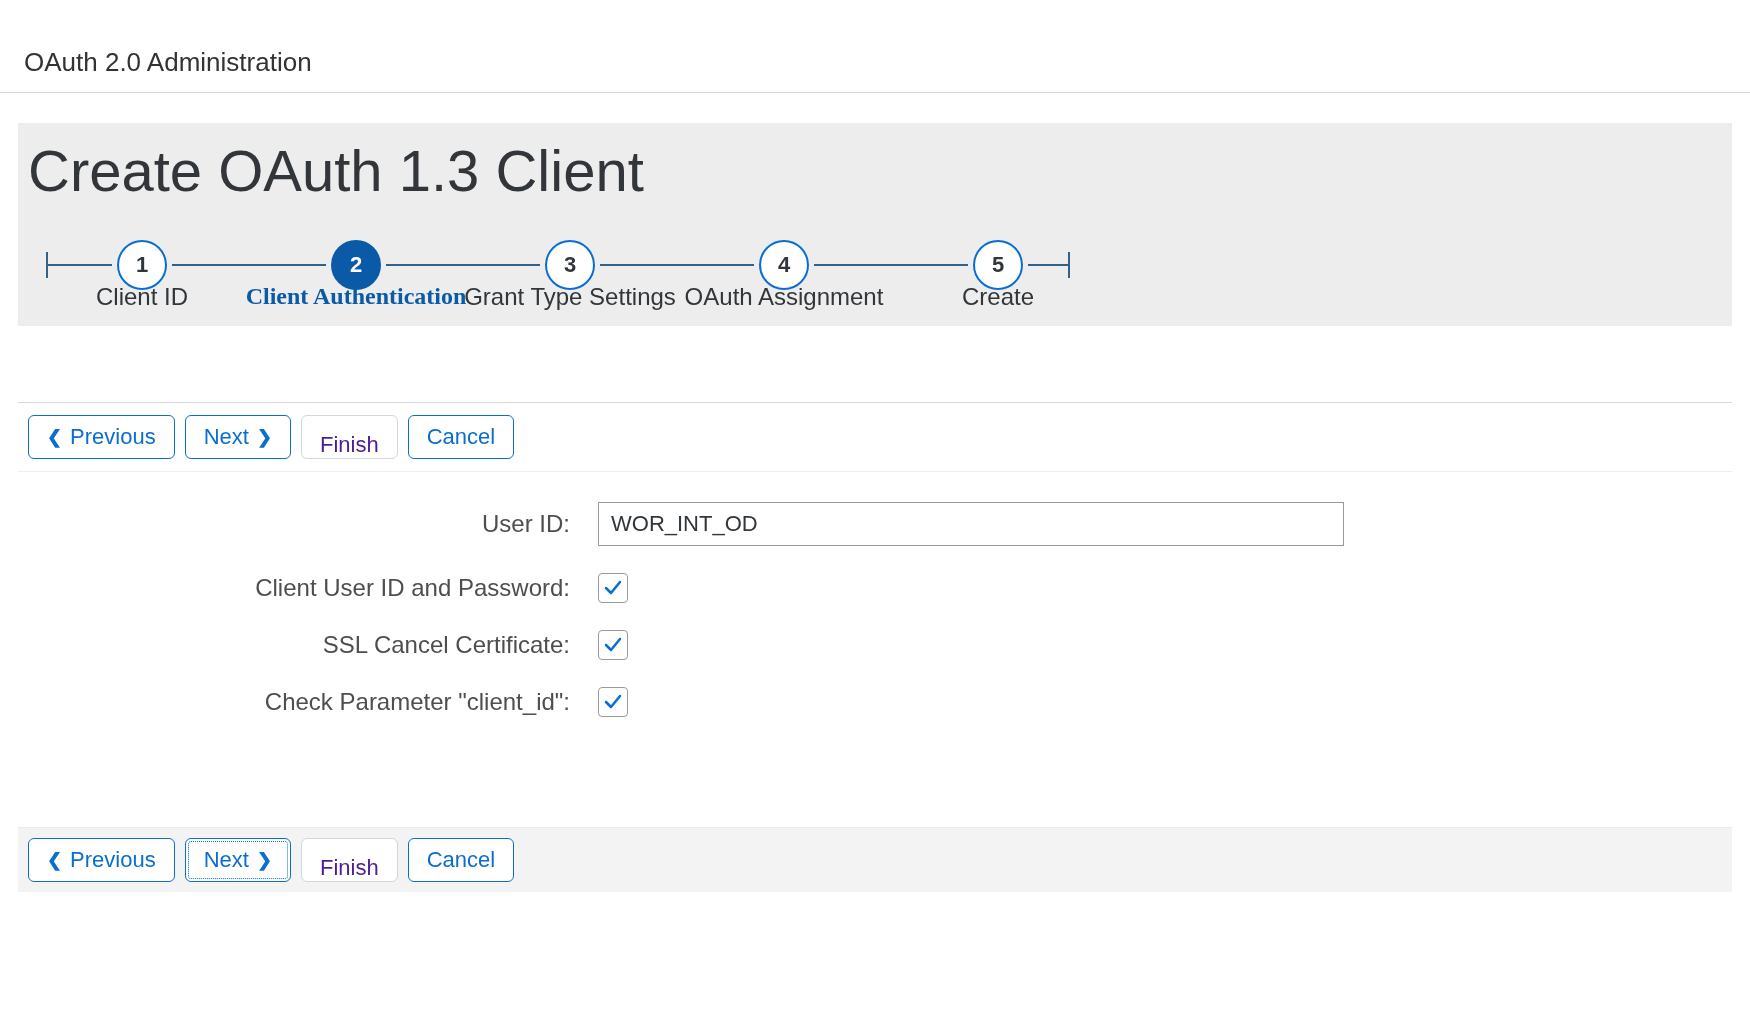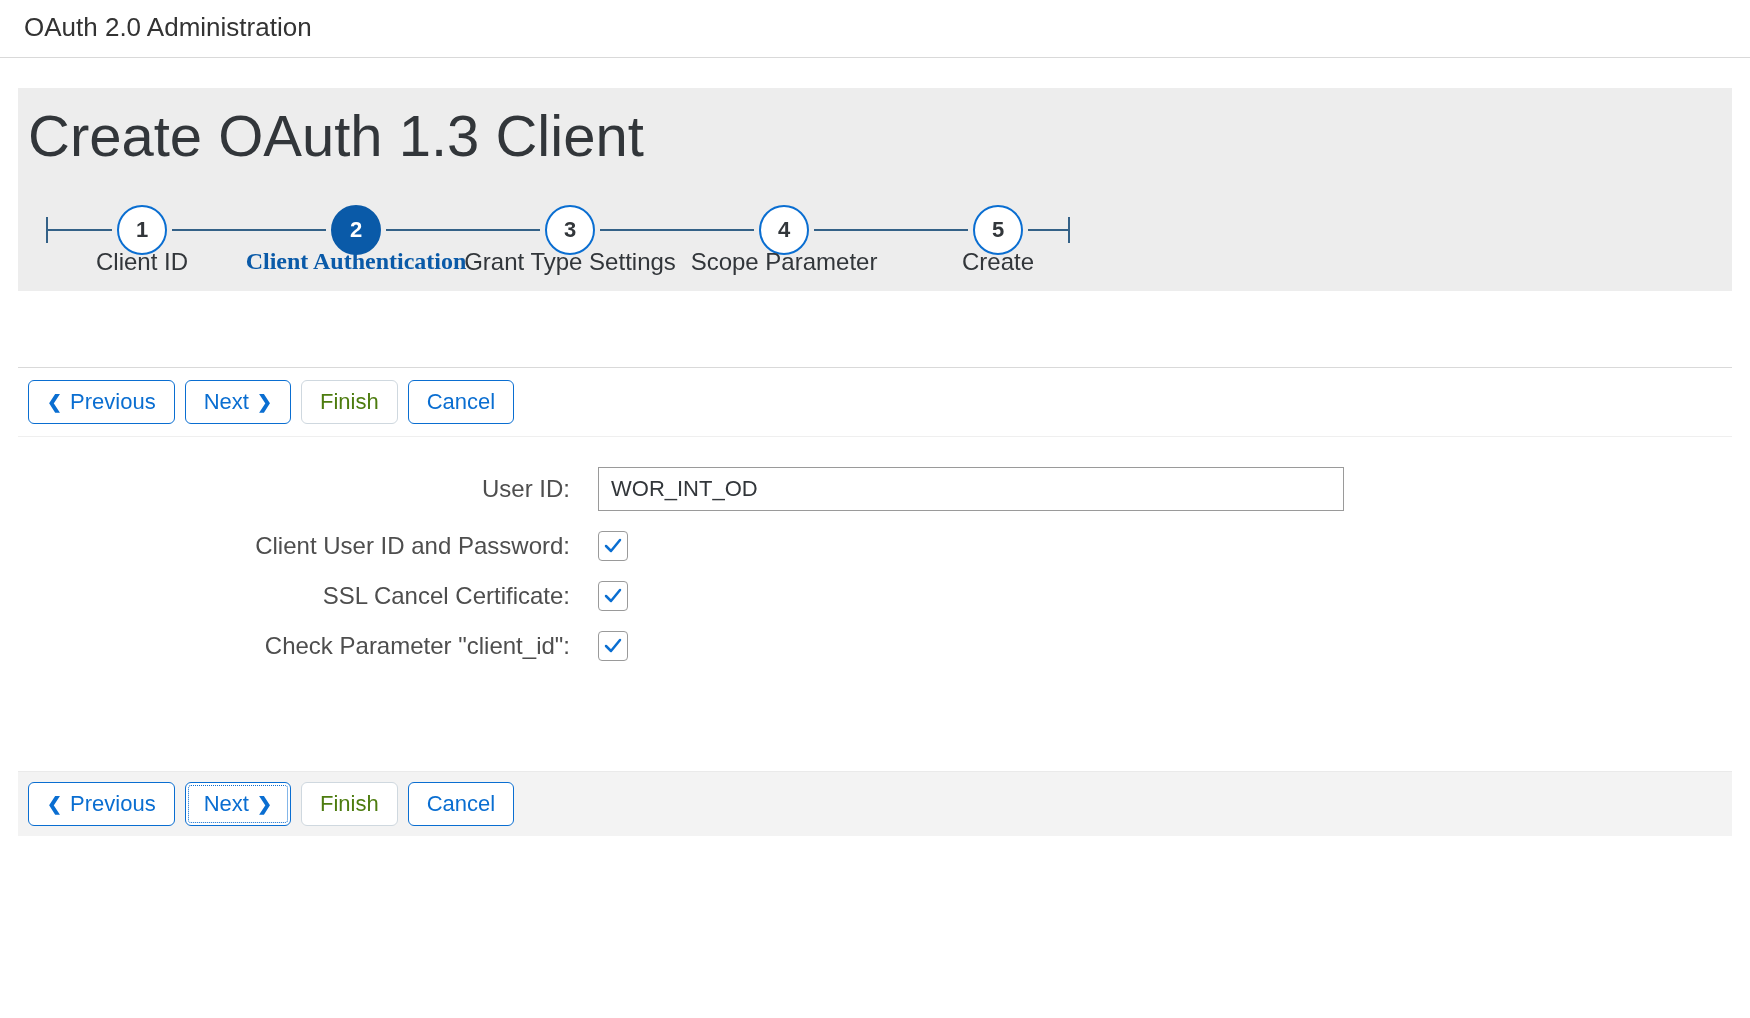--- a/index.html
+++ b/index.html
@@ -12,20 +12,21 @@
     background: #ffffff;
     color: #32363a;
   }
 
   .app-header {
     padding: 12px 24px 14px 24px;
     font-size: 26px;
     font-weight: 400;
     border-bottom: 1px solid #d9d9d9;
     color: #333;
+    margin-top: 35px;
   }
 
   .shell {
     padding: 0 18px;
   }
 
   
   .wizard-banner {
     background: #ededed;
     margin-top: 30px;
@@ -121,41 +122,42 @@
     padding: 0 18px;
     font-size: 22px;
     font-weight: 400;
     color: #0a6ed1;
     background: #ffffff;
     border: 1px solid #0a6ed1;
     border-radius: 6px;
     cursor: pointer;
   }
   .btn.disabled {
-    color: #4d7c0f;
+    color: #4c1d95;
     border-color: #cfd8df;
     cursor: default;
+    align-items: flex-end;
   }
   .btn.focus {
     outline: 1px dotted #0a6ed1;
     outline-offset: -4px;
   }
   .btn .chev {
     font-size: 18px;
     font-weight: 700;
   }
 
   
   .form-area {
     padding: 30px 0 0 0;
   }
   .form-row {
     display: flex;
     align-items: center;
-    margin-bottom: 20px;
+    margin-bottom: 27px;
   }
   .form-row .label {
     width: 580px;
     text-align: right;
     padding-right: 28px;
     font-size: 24px;
     color: #4e4e4e;
   }
   .form-row .control {
     flex: 0 0 auto;
@@ -212,21 +214,21 @@
       <div class="connector between"></div>
 
       <div class="step">
         <div class="step-circle">3</div>
         <div class="step-label">Grant Type Settings</div>
       </div>
       <div class="connector between"></div>
 
       <div class="step">
         <div class="step-circle">4</div>
-        <div class="step-label">Scope Parameter</div>
+        <div class="step-label">OAuth Assignment</div>
       </div>
       <div class="connector between"></div>
 
       <div class="step">
         <div class="step-circle">5</div>
         <div class="step-label">Create</div>
       </div>
       <div class="connector trail"></div>
       <div class="endcap"></div>
     </div>

